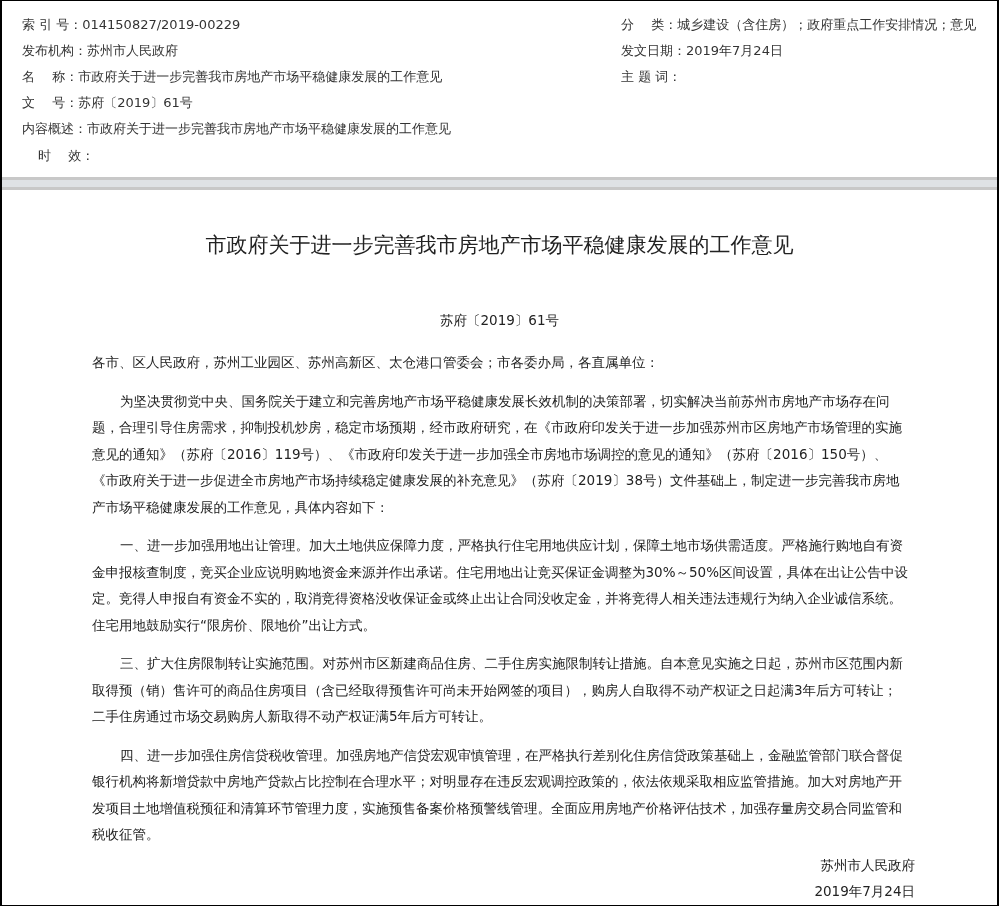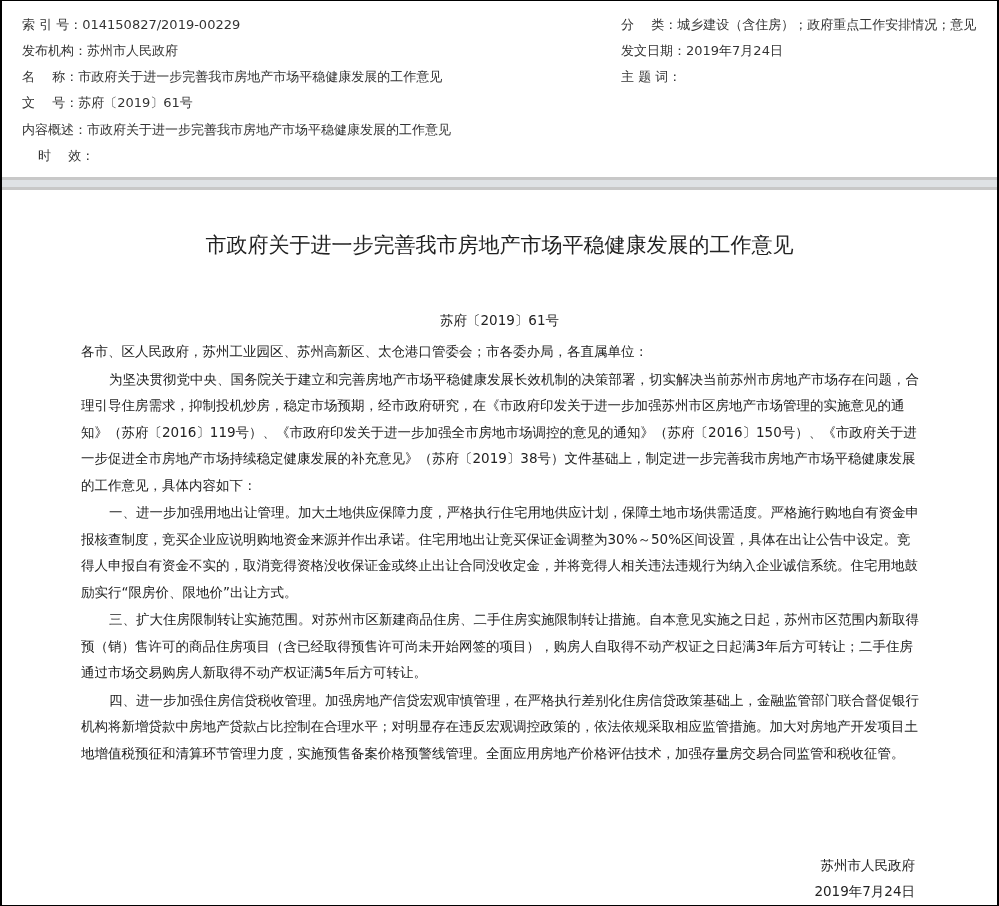--- a/index.html
+++ b/index.html
@@ -9,21 +9,21 @@
            border-left:2px solid #000; border-top:1px solid #000; border-right:2px solid #000; border-bottom:1px solid #000; box-sizing:border-box; width:999px; height:906px; }
   .meta { position:absolute; left:0; top:0; width:999px; height:177px; }
   .meta-row { position:absolute; font-size:13px; line-height:16px; color:#333; white-space:nowrap; }
   .meta-row .lbl { color:#333; }
   .band { position:absolute; left:2px; right:2px; top:177px; height:13px;
           background:#dfe2e5; border-top:3px solid #c8c8c8; border-bottom:3px solid #c8c8c8; box-sizing:border-box; }
   .doc-title { position:absolute; left:0; width:999px; top:230px; text-align:center;
                font-size:21px; line-height:30px; color:#222; }
   .docnum { position:absolute; left:0; width:999px; top:312px; text-align:center; font-size:13.5px; color:#222; }
   .body-text { position:absolute; left:80px; width:840px; top:337px; font-size:13.5px; line-height:26.5px; color:#222; }
-  .body-text p { margin:1px; }
+  .body-text p { margin:12px; }
   .indent { text-indent:28px; }
   .sig { position:absolute; right:84px; text-align:right; font-size:13.5px; color:#222; }
 </style>
 </head>
 <body>
 
 <div class="frame"></div>
 
 <div class="meta">
   <div class="meta-row" style="left:22px;top:17px;">
@@ -31,21 +31,21 @@
   </div>
   <div class="meta-row" style="left:22px;top:43px;">
     <span class="lbl">发布机构：</span><span>苏州市人民政府</span>
   </div>
   <div class="meta-row" style="left:22px;top:69px;text-align:right;">
     <span class="lbl">名　 称：</span><span>市政府关于进一步完善我市房地产市场平稳健康发展的工作意见</span>
   </div>
   <div class="meta-row" style="left:22px;top:95px;">
     <span class="lbl">文　 号：</span><span>苏府〔2019〕61号</span>
   </div>
-  <div class="meta-row" style="left:22px;top:122px;">
+  <div class="meta-row" style="left:22px;top:122px;font-family:Liberation Mono, monospace;">
     <span class="lbl">内容概述：</span><span>市政府关于进一步完善我市房地产市场平稳健康发展的工作意见</span>
   </div>
   <div class="meta-row" style="left:10px;top:148px;margin-left:28px;">
     <span class="lbl">时　 效：</span><span></span>
   </div>
 
   <div class="meta-row" style="left:621px;top:17px;">
     <span class="lbl">分　 类：</span><span>城乡建设（含住房）；政府重点工作安排情况；意见</span>
   </div>
   <div class="meta-row" style="left:621px;top:43px;">

